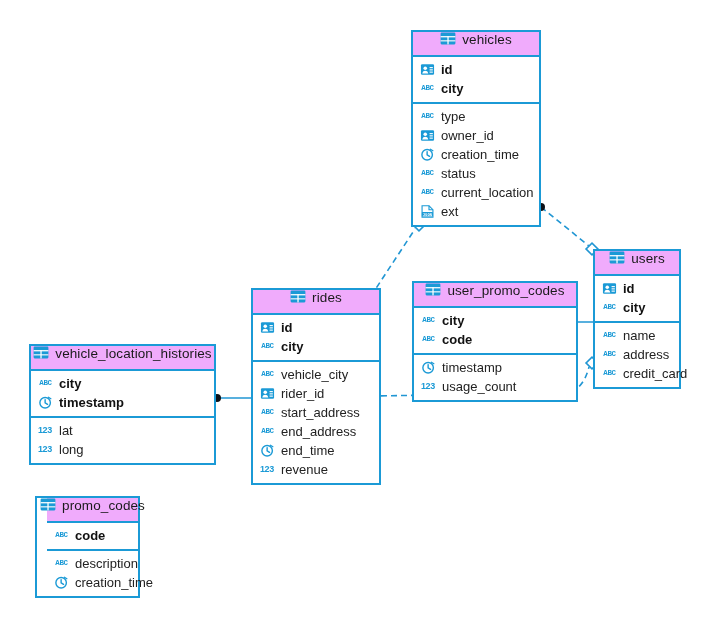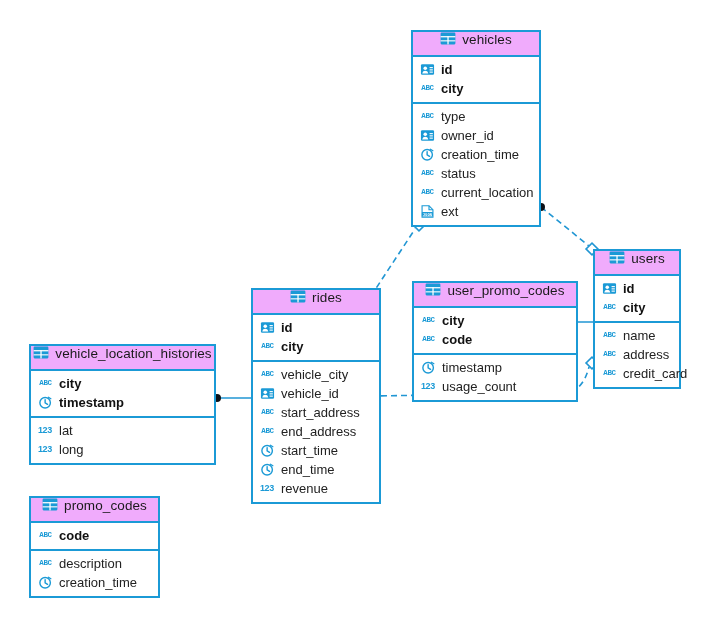--- a/index.html
+++ b/index.html
@@ -261,37 +261,29 @@
           </div>
           <div class="row">
             <svg class="ic" viewBox="0 0 16 16">
               <rect x="1" y="2.5" width="14" height="11" rx="1.3" fill="#1b9ad6"></rect>
               <circle cx="5.6" cy="6.6" r="1.9" fill="#fff"></circle>
               <path d="M2.4 12.2c0.5-2 1.7-2.8 3.2-2.8s2.7 0.8 3.2 2.8z" fill="#fff"></path>
               <rect x="10.2" y="5.4" width="3.5" height="1.2" fill="#fff"></rect>
               <rect x="10.2" y="7.8" width="3.5" height="1.2" fill="#fff"></rect>
               <rect x="10.2" y="10.2" width="3.5" height="1.2" fill="#fff"></rect>
             </svg>
-            <span class="fname">vehicle_id</span>
+            <span class="fname">rider_id</span>
           </div>
           <div class="row">
             <span class="ic ic-abc">ABC</span>
             <span class="fname">start_address</span>
           </div>
           <div class="row">
             <span class="ic ic-abc">ABC</span>
             <span class="fname">end_address</span>
-          </div>
-          <div class="row">
-            <svg class="ic" viewBox="0 0 16 16">
-              <circle cx="7.6" cy="8.3" r="5.6" fill="none" stroke="#1b9ad6" stroke-width="1.5"></circle>
-              <path d="M7.6 4.9V8.3l2.6 1.7" fill="none" stroke="#1b9ad6" stroke-width="1.5" stroke-linecap="round"></path>
-              <path d="M11.1 2.4l2.6 1.6" stroke="#1b9ad6" stroke-width="1.5" stroke-linecap="round"></path>
-            </svg>
-            <span class="fname">start_time</span>
           </div>
           <div class="row">
             <svg class="ic" viewBox="0 0 16 16">
               <circle cx="7.6" cy="8.3" r="5.6" fill="none" stroke="#1b9ad6" stroke-width="1.5"></circle>
               <path d="M7.6 4.9V8.3l2.6 1.7" fill="none" stroke="#1b9ad6" stroke-width="1.5" stroke-linecap="round"></path>
               <path d="M11.1 2.4l2.6 1.6" stroke="#1b9ad6" stroke-width="1.5" stroke-linecap="round"></path>
             </svg>
             <span class="fname">end_time</span>
           </div>
           <div class="row">
@@ -328,21 +320,21 @@
           <div class="row">
             <span class="ic ic-num">123</span>
             <span class="fname">lat</span>
           </div>
           <div class="row">
             <span class="ic ic-num">123</span>
             <span class="fname">long</span>
           </div>
         </div>
       </div>
-      <div class="tbl" style="left: 29px; top: 496px; width: 131px;">
+      <div class="tbl" style="left: 35px; top: 496px; width: 105px; padding-left: 10px;">
         <div class="tbl-head">
           <svg class="hicon" viewBox="0 0 16 13">
             <rect x="0.6" y="0.6" width="14.8" height="11.8" rx="1.1" fill="#1b9ad6"></rect>
             <rect x="0.6" y="4.1" width="14.8" height="1.25" fill="#fff"></rect>
             <rect x="7.4" y="4.1" width="1.25" height="8.3" fill="#fff"></rect>
             <rect x="0.6" y="8.3" width="14.8" height="1.1" fill="#fff"></rect>
           </svg>
           <span class="tbl-title">promo_codes</span>
         </div>
         <div class="sec keys">

